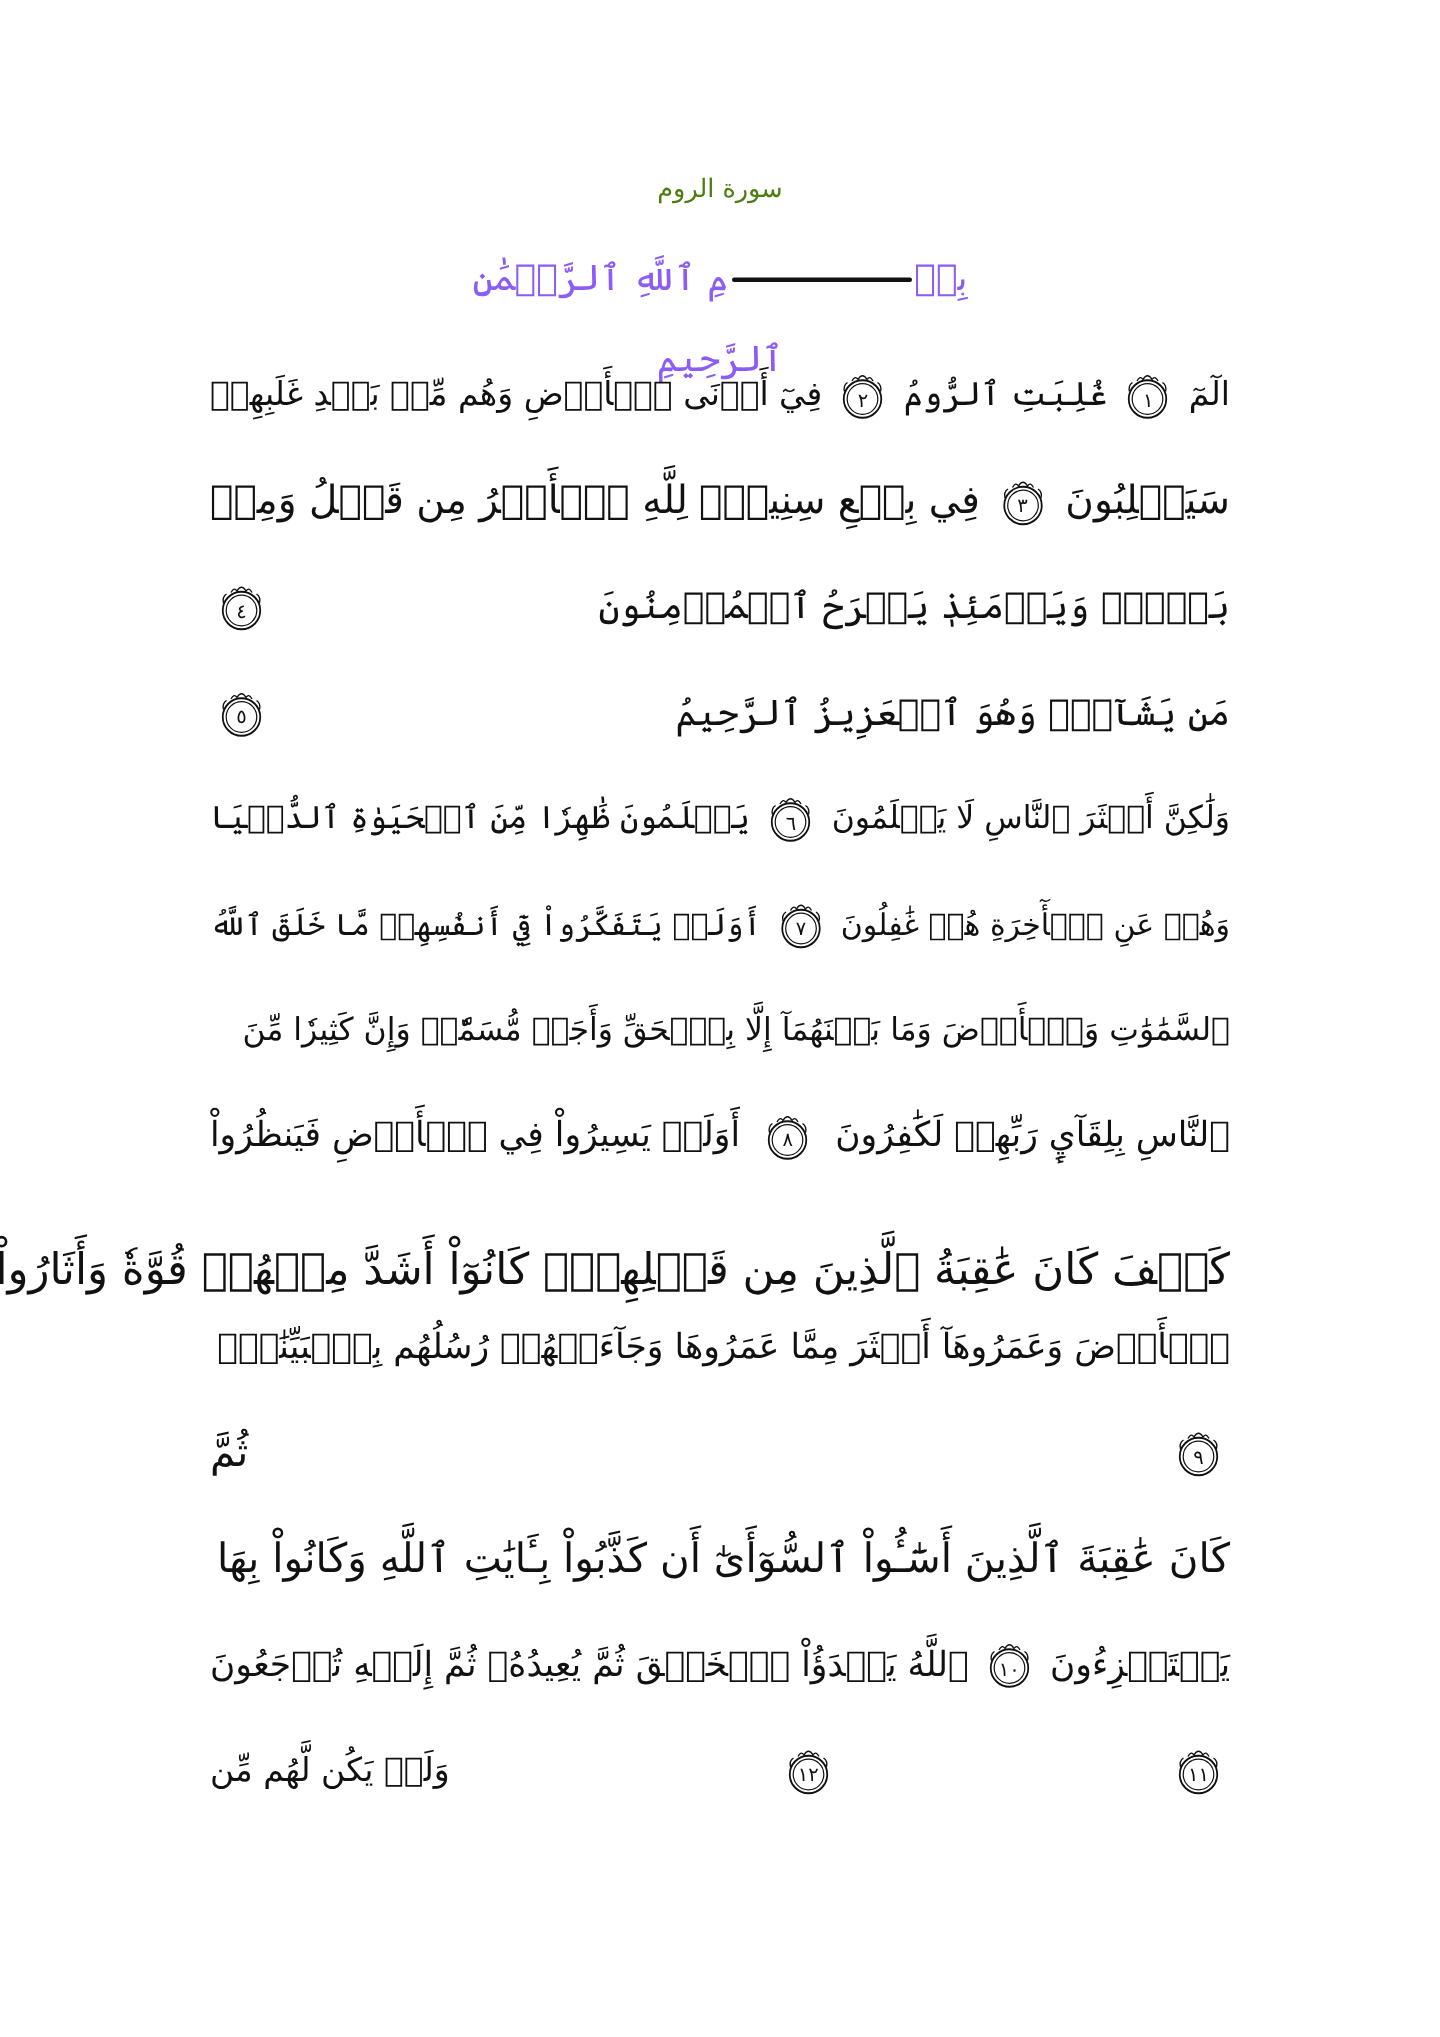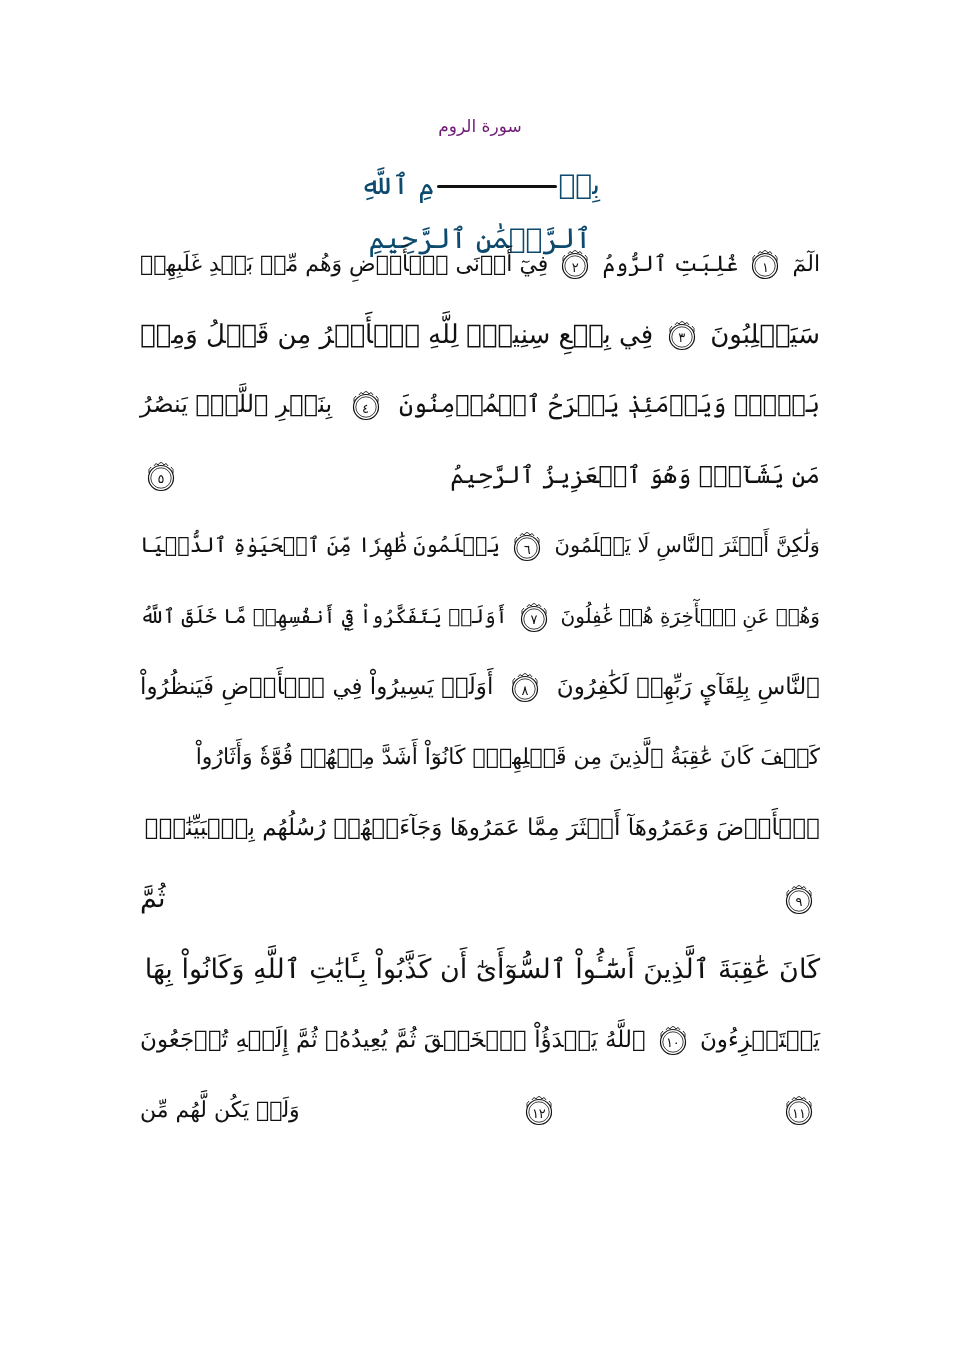--- a/index.html
+++ b/index.html
@@ -22,35 +22,35 @@
       background: #ffffff;
     }
     .surah-title {
       position: absolute;
       top: 116px;
       left: 0;
       width: 960px;
       text-align: center;
       font-family: "DejaVu Sans", sans-serif;
       font-size: 17px;
-      color: #701a75;
+      color: #4d7c0f;
       direction: rtl;
     }
     .basmala {
       position: absolute;
       top: 158px;
       left: 300px;
       width: 360px;
       height: 54px;
       direction: rtl;
       text-align: center;
       font-family: "DejaVu Serif", serif;
-      font-size: 28px;
+      font-size: 24px;
       line-height: 54px;
-      color: #0c4a6e;
+      color: #8b5cf6;
       letter-spacing: 0;
     }
     .basmala .kashida {
       display: inline-block;
       width: 120px;
       height: 3px;
       background: #111;
       vertical-align: middle;
       margin: 0 2px;
       border-radius: 2px;
@@ -156,21 +156,20 @@
         <span class="ayah-marker">
     <svg viewBox="0 0 30 36">
       <circle cx="15" cy="21" r="12.5" fill="none" stroke="#111" stroke-width="1.2"></circle>
       <circle cx="15" cy="21" r="10.2" fill="none" stroke="#111" stroke-width="0.8"></circle>
       <path d="M8 9 q2 -4 4 -1 q3 -5 6 0 q2 -3 4 1" fill="none" stroke="#111" stroke-width="0.9"></path>
       <path d="M3 16 q-1 -4 2 -6" fill="none" stroke="#111" stroke-width="0.9"></path>
       <path d="M27 16 q1 -4 -2 -6" fill="none" stroke="#111" stroke-width="0.9"></path>
     </svg>
     <span class="num">٤</span>
   </span>
-        <span class="word">بِنَصۡرِ ٱللَّهِۚ يَنصُرُ</span>
       </div>
       <div class="line" style="font-size: 24px;">
         <span class="word">مَن يَشَآءُۖ وَهُوَ ٱلۡعَزِيزُ ٱلرَّحِيمُ</span>
         <span class="ayah-marker">
     <svg viewBox="0 0 30 36">
       <circle cx="15" cy="21" r="12.5" fill="none" stroke="#111" stroke-width="1.2"></circle>
       <circle cx="15" cy="21" r="10.2" fill="none" stroke="#111" stroke-width="0.8"></circle>
       <path d="M8 9 q2 -4 4 -1 q3 -5 6 0 q2 -3 4 1" fill="none" stroke="#111" stroke-width="0.9"></path>
       <path d="M3 16 q-1 -4 2 -6" fill="none" stroke="#111" stroke-width="0.9"></path>
       <path d="M27 16 q1 -4 -2 -6" fill="none" stroke="#111" stroke-width="0.9"></path>
@@ -199,35 +198,38 @@
       <circle cx="15" cy="21" r="12.5" fill="none" stroke="#111" stroke-width="1.2"></circle>
       <circle cx="15" cy="21" r="10.2" fill="none" stroke="#111" stroke-width="0.8"></circle>
       <path d="M8 9 q2 -4 4 -1 q3 -5 6 0 q2 -3 4 1" fill="none" stroke="#111" stroke-width="0.9"></path>
       <path d="M3 16 q-1 -4 2 -6" fill="none" stroke="#111" stroke-width="0.9"></path>
       <path d="M27 16 q1 -4 -2 -6" fill="none" stroke="#111" stroke-width="0.9"></path>
     </svg>
     <span class="num">٧</span>
   </span>
         <span class="word">أَوَلَمۡ يَتَفَكَّرُواْ فِيٓ أَنفُسِهِمۗ مَّا خَلَقَ ٱللَّهُ</span>
       </div>
+      <div class="line" style="font-size: 21px;">
+        <span class="word">ٱلسَّمَٰوَٰتِ وَٱلۡأَرۡضَ وَمَا بَيۡنَهُمَآ إِلَّا بِٱلۡحَقِّ وَأَجَلٖ مُّسَمّٗىۗ وَإِنَّ كَثِيرٗا مِّنَ</span>
+      </div>
       <div class="line" style="font-size: 23px;">
         <span class="word">ٱلنَّاسِ بِلِقَآيِٕ رَبِّهِمۡ لَكَٰفِرُونَ</span>
         <span class="ayah-marker">
     <svg viewBox="0 0 30 36">
       <circle cx="15" cy="21" r="12.5" fill="none" stroke="#111" stroke-width="1.2"></circle>
       <circle cx="15" cy="21" r="10.2" fill="none" stroke="#111" stroke-width="0.8"></circle>
       <path d="M8 9 q2 -4 4 -1 q3 -5 6 0 q2 -3 4 1" fill="none" stroke="#111" stroke-width="0.9"></path>
       <path d="M3 16 q-1 -4 2 -6" fill="none" stroke="#111" stroke-width="0.9"></path>
       <path d="M27 16 q1 -4 -2 -6" fill="none" stroke="#111" stroke-width="0.9"></path>
     </svg>
     <span class="num">٨</span>
   </span>
         <span class="word">أَوَلَمۡ يَسِيرُواْ فِي ٱلۡأَرۡضِ فَيَنظُرُواْ</span>
       </div>
-      <div class="line" style="font-size: 22px;">
+      <div class="line" style="font-size: 29px; align-items: flex-end;">
         <span class="word">كَيۡفَ كَانَ عَٰقِبَةُ ٱلَّذِينَ مِن قَبۡلِهِمۡۚ كَانُوٓاْ أَشَدَّ مِنۡهُمۡ قُوَّةٗ وَأَثَارُواْ</span>
       </div>
       <div class="line" style="font-size: 23px;">
         <span class="word">ٱلۡأَرۡضَ وَعَمَرُوهَآ أَكۡثَرَ مِمَّا عَمَرُوهَا وَجَآءَتۡهُمۡ رُسُلُهُم بِٱلۡبَيِّنَٰتِۖ</span>
       </div>
       <div class="line" style="font-size: 27px;">
         <span class="ayah-marker">
     <svg viewBox="0 0 30 36">
       <circle cx="15" cy="21" r="12.5" fill="none" stroke="#111" stroke-width="1.2"></circle>
       <circle cx="15" cy="21" r="10.2" fill="none" stroke="#111" stroke-width="0.8"></circle>

